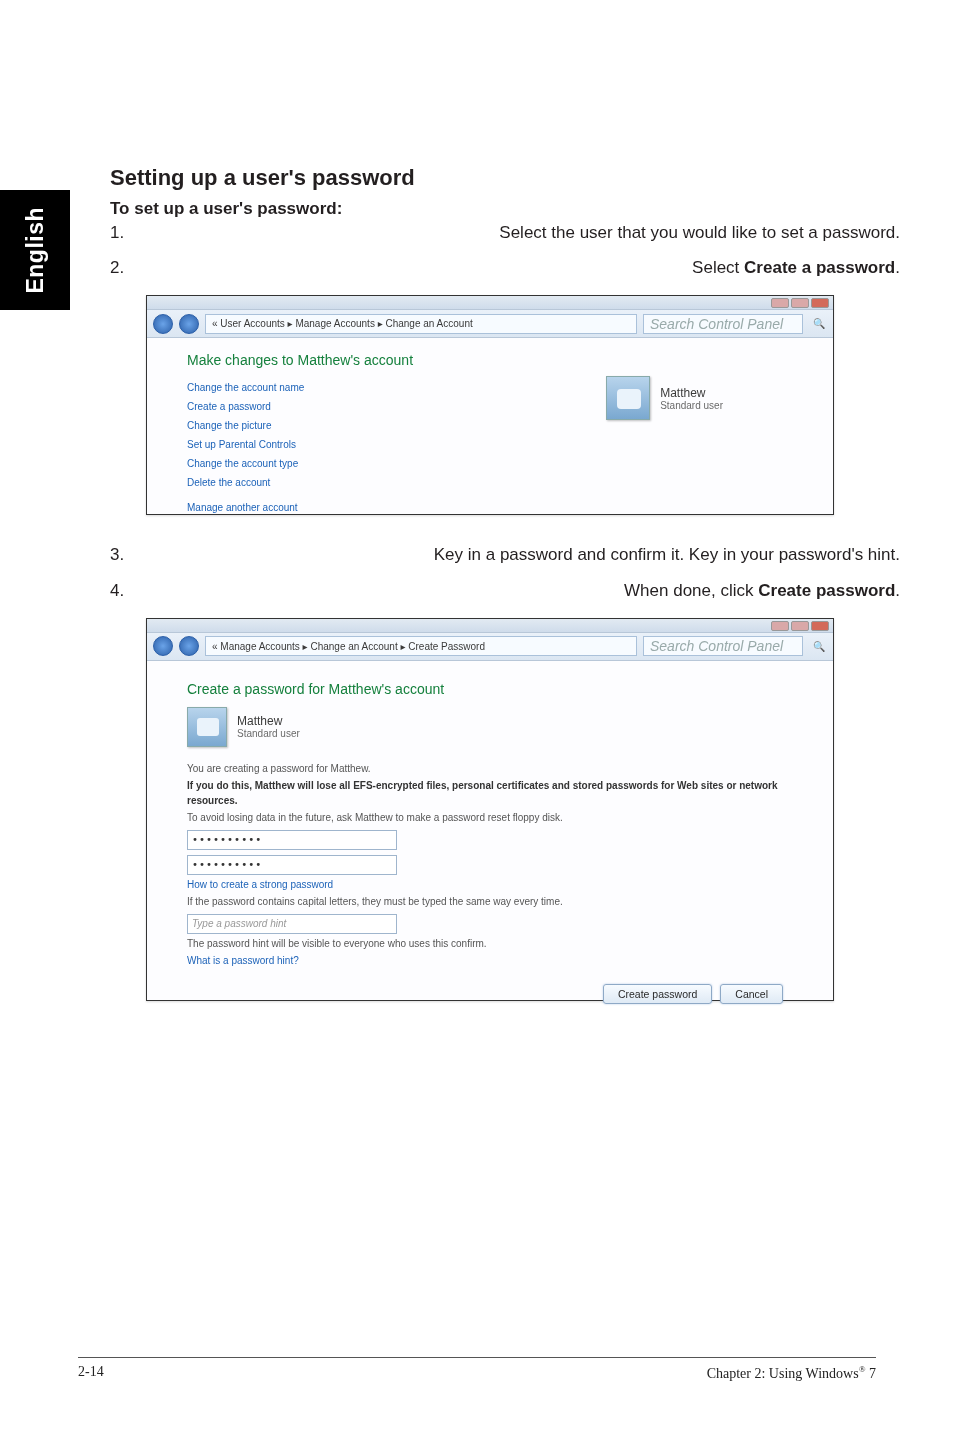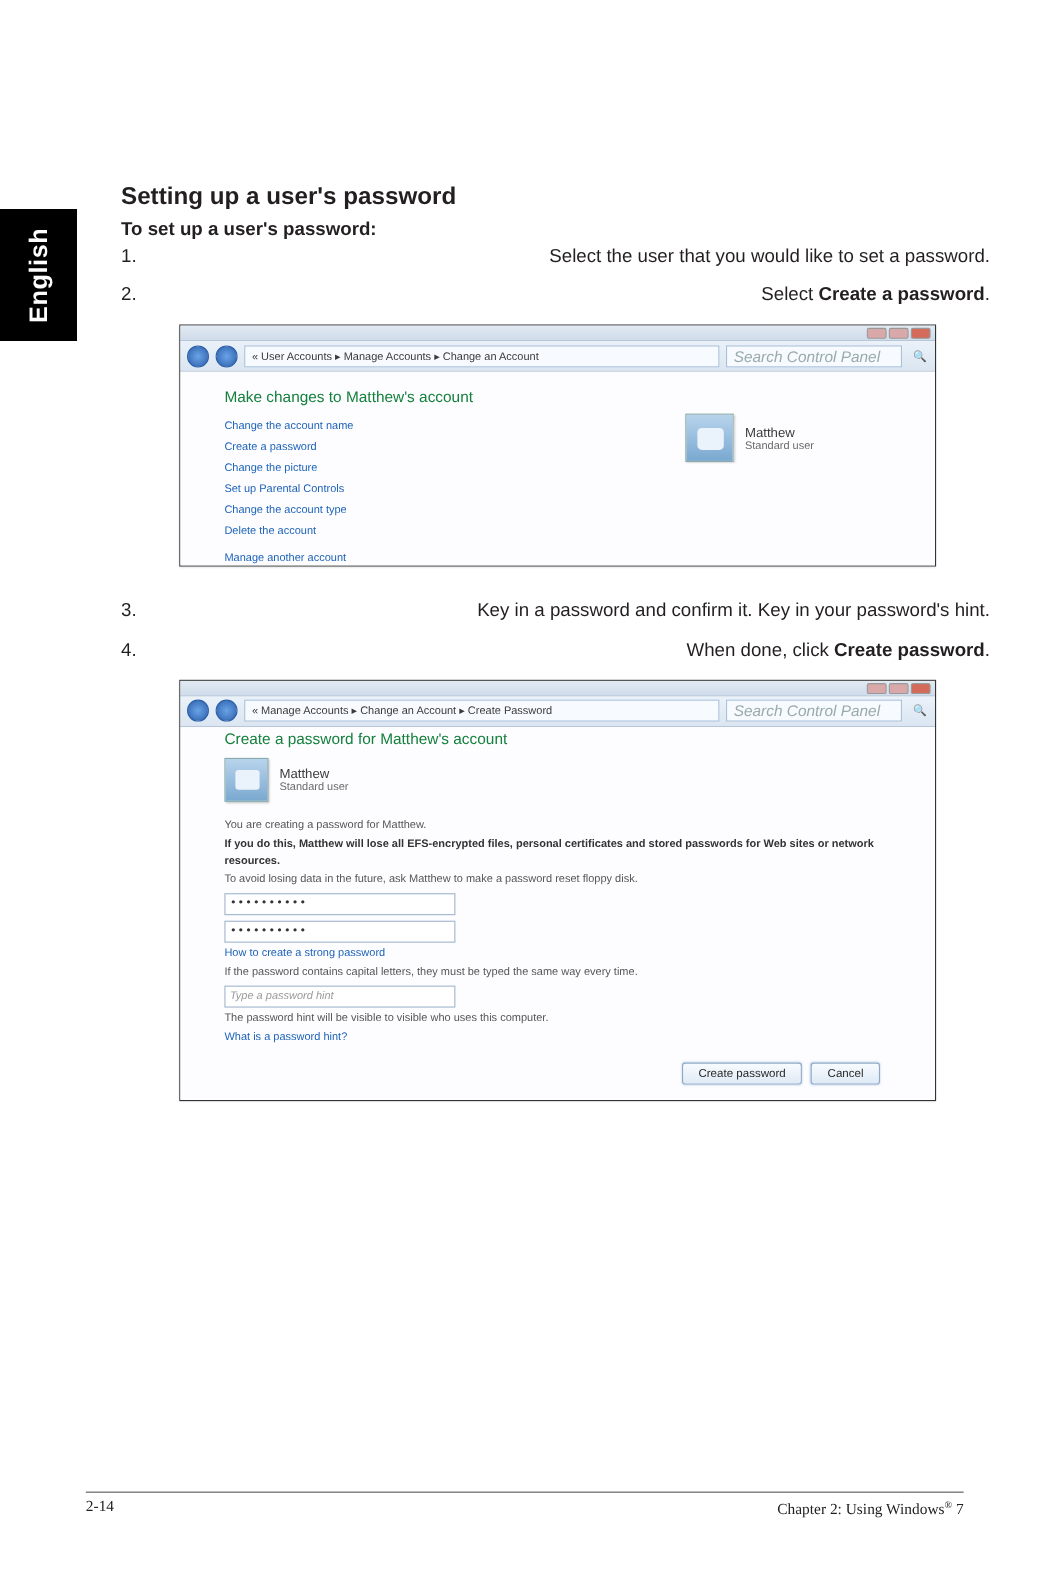--- a/index.html
+++ b/index.html
@@ -62,21 +62,21 @@
       flex-shrink: 0;
     }
     ol li .text {
       flex: 1;
       text-align: right;
     }
     .text strong { font-weight: bold; }
 
     .screenshot {
       border: 1px solid #333;
-      margin: 14px 0 26px 53px;
+      margin: 14px 0 26px 36px;
       background: #f5f7fa;
       box-shadow: 0 1px 2px rgba(0,0,0,0.15);
       position: relative;
     }
     .shot1 { width: 688px; height: 220px; }
     .shot2 { width: 688px; height: 383px; }
 
     .titlebar {
       height: 14px;
       background: linear-gradient(#e2eaf2, #cfdceb);
@@ -189,21 +189,21 @@
       content: "";
       position: absolute;
       left: 10px; top: 12px;
       width: 24px; height: 20px;
       background: #eaf3fb;
       border-radius: 4px;
     }
     .user-info .uname { font-size: 12px; color: #3a3a3a; }
     .user-info .urole { font-size: 10px; color: #6a6a6a; }
 
-    .shot2 .shot-body { padding: 2px 40px; }
+    .shot2 .shot-body { padding: 20px 40px; }
     .avatar-sm {
       width: 40px;
       height: 40px;
       background: linear-gradient(#b8d4ec, #7aa8d0);
       border: 1px solid #8aa;
       box-shadow: 1px 1px 2px rgba(0,0,0,0.25);
       position: relative;
       display:inline-block;
       vertical-align: middle;
     }
@@ -383,21 +383,21 @@
       <div class="input-field">••••••••••</div>
       <div class="input-field">••••••••••</div>
 
       <div class="desc-text"><span class="lnk">How to create a strong password</span></div>
       <div class="desc-text">If the password contains capital letters, they must be typed the same way every time.</div>
 
       <div class="input-field">
           <span class="input-placeholder">Type a password hint</span>
         </div>
 
-      <div class="desc-text">The password hint will be visible to visible who uses this computer.</div>
+      <div class="desc-text">The password hint will be visible to everyone who uses this confirm.</div>
       <div class="desc-text"><span class="lnk">What is a password hint?</span></div>
 
       <div class="button-row">
         <button class="win-button">Create password</button>
         <button class="win-button">Cancel</button>
       </div>
     </div>
   </div>
 
 </div>

